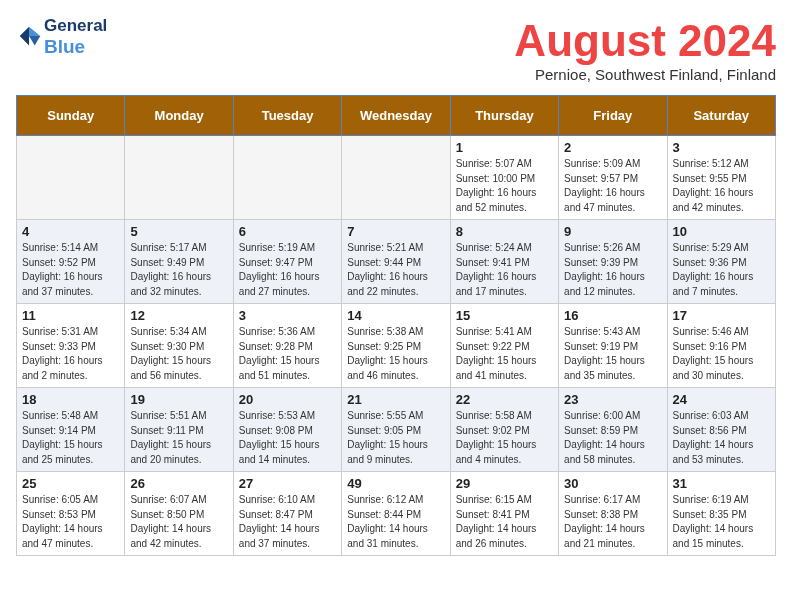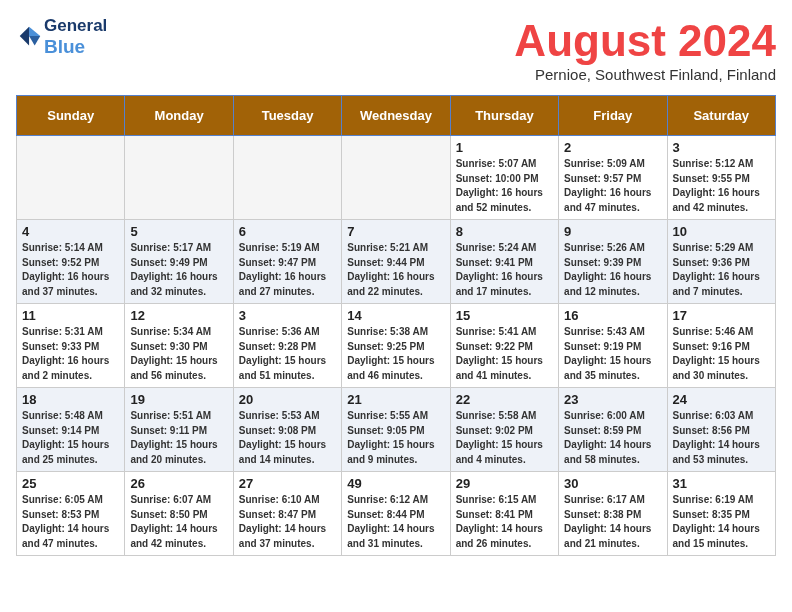--- a/index.html
+++ b/index.html
@@ -69,21 +69,20 @@
     .day-number {
       font-size: 13px;
       font-weight: bold;
       color: #222;
       margin-bottom: 2px;
     }
     .day-info {
       font-size: 10px;
       color: #333;
       line-height: 1.45;
-      font-weight: bold;
     }
     .row-even td { background: #fff; }
     .row-odd td { background: #eef2f8; }
   </style>
 </head>
 <body>
 
 <div class="header">
   <div class="logo">
     <svg class="logo-icon" viewBox="0 0 30 30" xmlns="http://www.w3.org/2000/svg">

